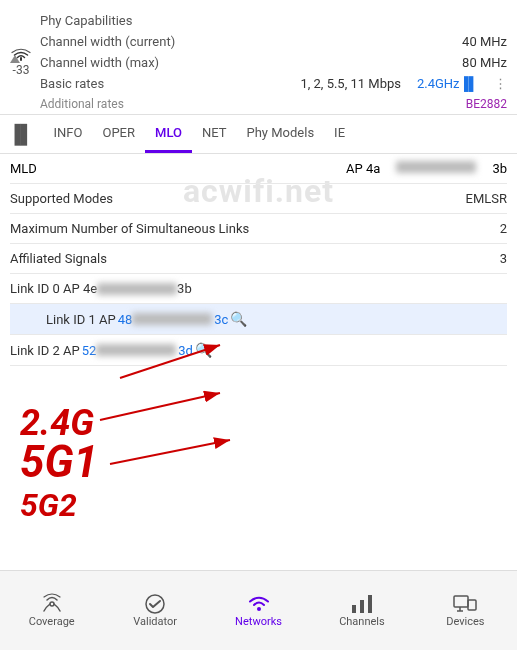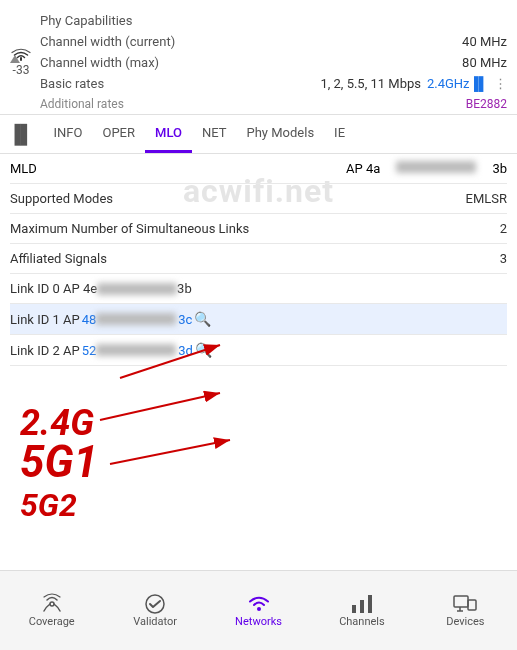--- a/index.html
+++ b/index.html
@@ -226,21 +226,21 @@
       <div class="top-bar-row">
         <span class="label">Channel width (current)</span>
         <span class="value">40 MHz</span>
       </div>
       <div class="top-bar-row">
         <span class="label">Channel width (max)</span>
         <span class="value">80 MHz</span>
       </div>
       <div class="top-bar-row">
         <span class="label">Basic rates</span>
-        <span style="display:flex;align-items:center;gap:6px;">
+        <span style="display:flex;align-items:center;gap:16px;">
           <span class="value">1, 2, 5.5, 11 Mbps</span>
           <span class="value-blue" style="cursor:pointer;">2.4GHz▐▌</span>
           <span style="color:#888;font-size:13px;">⋮</span>
         </span>
       </div>
       <div class="top-bar-row" style="color:#888;font-size:12px;">
         <span>Additional rates</span>
         <span style="color:#9c27b0;font-size:12px;">BE2882</span>
       </div>
     </div>
@@ -286,21 +286,21 @@
     <span class="row-label">Affiliated Signals</span>
     <span class="row-value">3</span>
   </div>
 
   <div class="link-row">
     <span class="link-row-text">Link ID 0 AP 4e</span>
     <span class="blurred-ip"></span>
     <span class="link-row-text">3b</span>
   </div>
 
-  <div class="link-row" style="background:#e8f0fe;">
+  <div class="link-row" style="background:#e8f0fe;padding-left:36px;">
     <span class="link-row-text">Link ID 1 AP </span>
     <a class="link-row-blue" href="#">48</a>
     <span class="blurred-ip"></span>
     <a class="link-row-blue" href="#">3c</a>
     <span class="search-icon-small">🔍</span>
   </div>
 
   <div class="link-row">
     <span class="link-row-text">Link ID 2 AP </span>
     <a class="link-row-blue" href="#">52</a>

